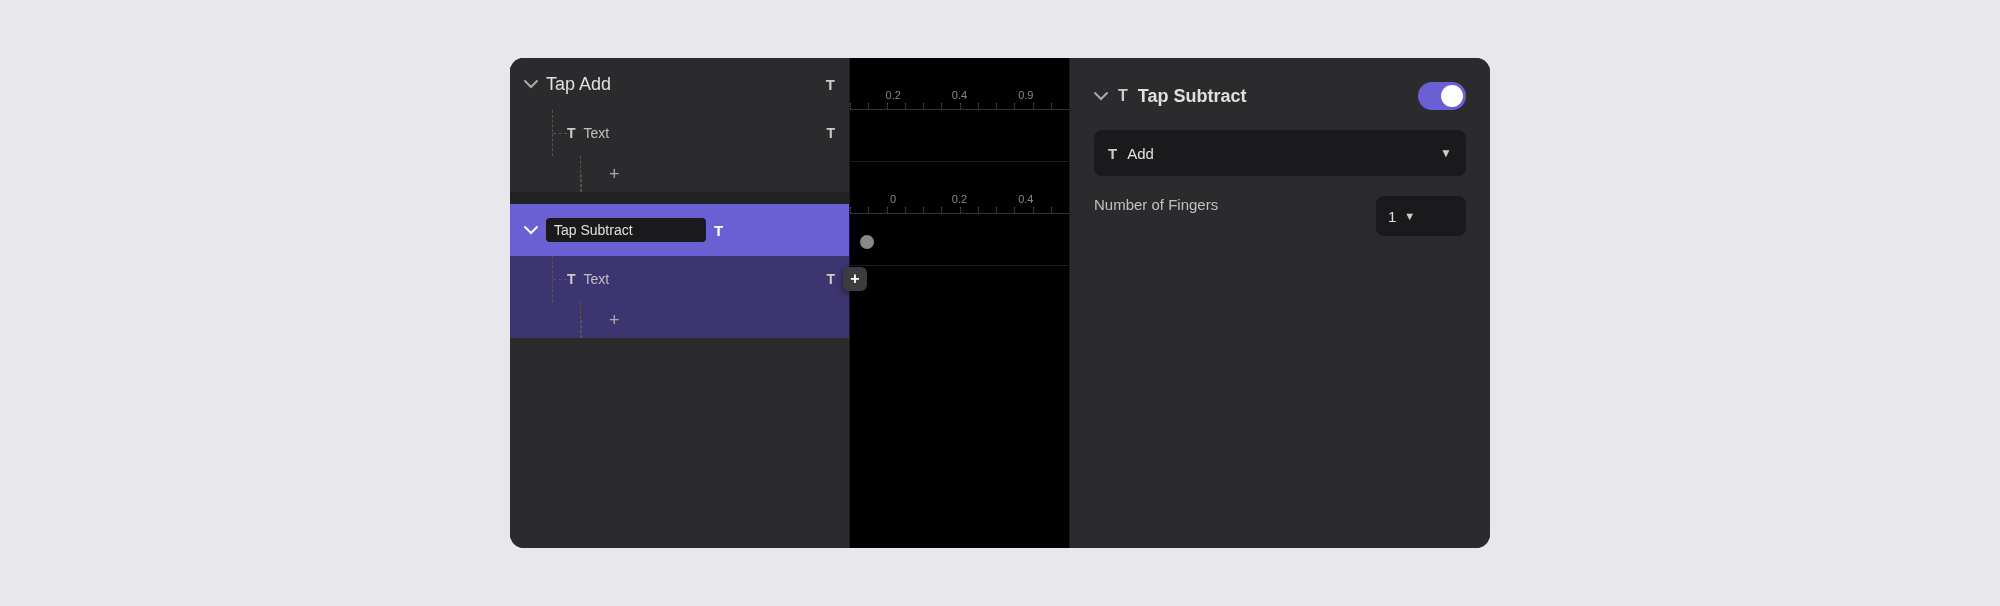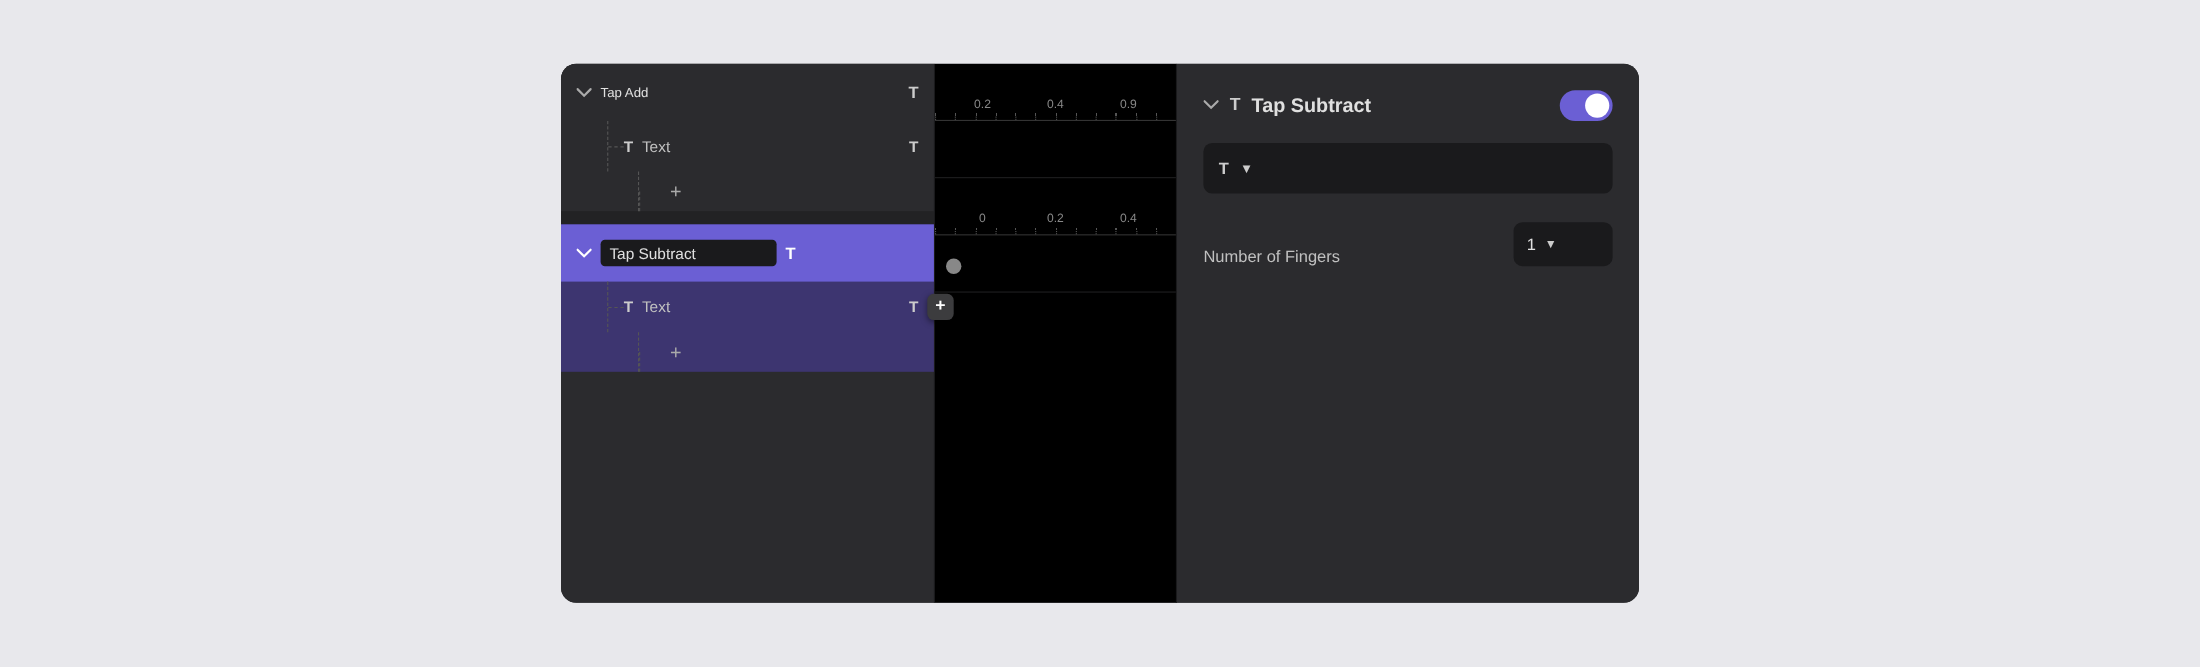--- a/index.html
+++ b/index.html
@@ -51,21 +51,21 @@
     }
 
     .section-header .chevron-icon {
       color: #ccc;
       font-size: 13px;
     }
 
     .section-header .header-label {
       flex: 1;
       color: #e0e0e0;
-      font-size: 12px;
+      font-size: 18px;
       font-weight: 500;
     }
 
     .section-header .t-icon {
       color: #ccc;
       font-size: 15px;
       font-weight: bold;
     }
 
     .section-children {
@@ -326,21 +326,21 @@
       font-size: 15px;
     }
 
     .dropdown .chevron {
       color: #ccc;
       font-size: 12px;
     }
 
     .property-row {
       display: flex;
-      align-items: flex-end;
+      align-items: flex-start;
       height: 46px;
     }
 
     .property-label {
       color: #c0c0c0;
       font-size: 15px;
       flex: 1;
     }
 
     .property-dropdown {
@@ -487,20 +487,21 @@
       <span style="color:#ccc;font-weight:bold;font-size:16px;">T</span>
       <span class="right-title">
         <span>Tap Subtract</span>
       </span>
       <div class="toggle-switch"></div>
     </div>
 
     <div class="dropdown-row">
       <div class="dropdown">
         <span class="t-icon">T</span>
+        <span class="dropdown-label">Add</span>
         <span class="chevron">▼</span>
       </div>
     </div>
 
     <div class="property-row">
       <span class="property-label">Number of Fingers</span>
       <div class="property-dropdown">
         <span class="value">1</span>
         <span class="chevron">▼</span>
       </div>

